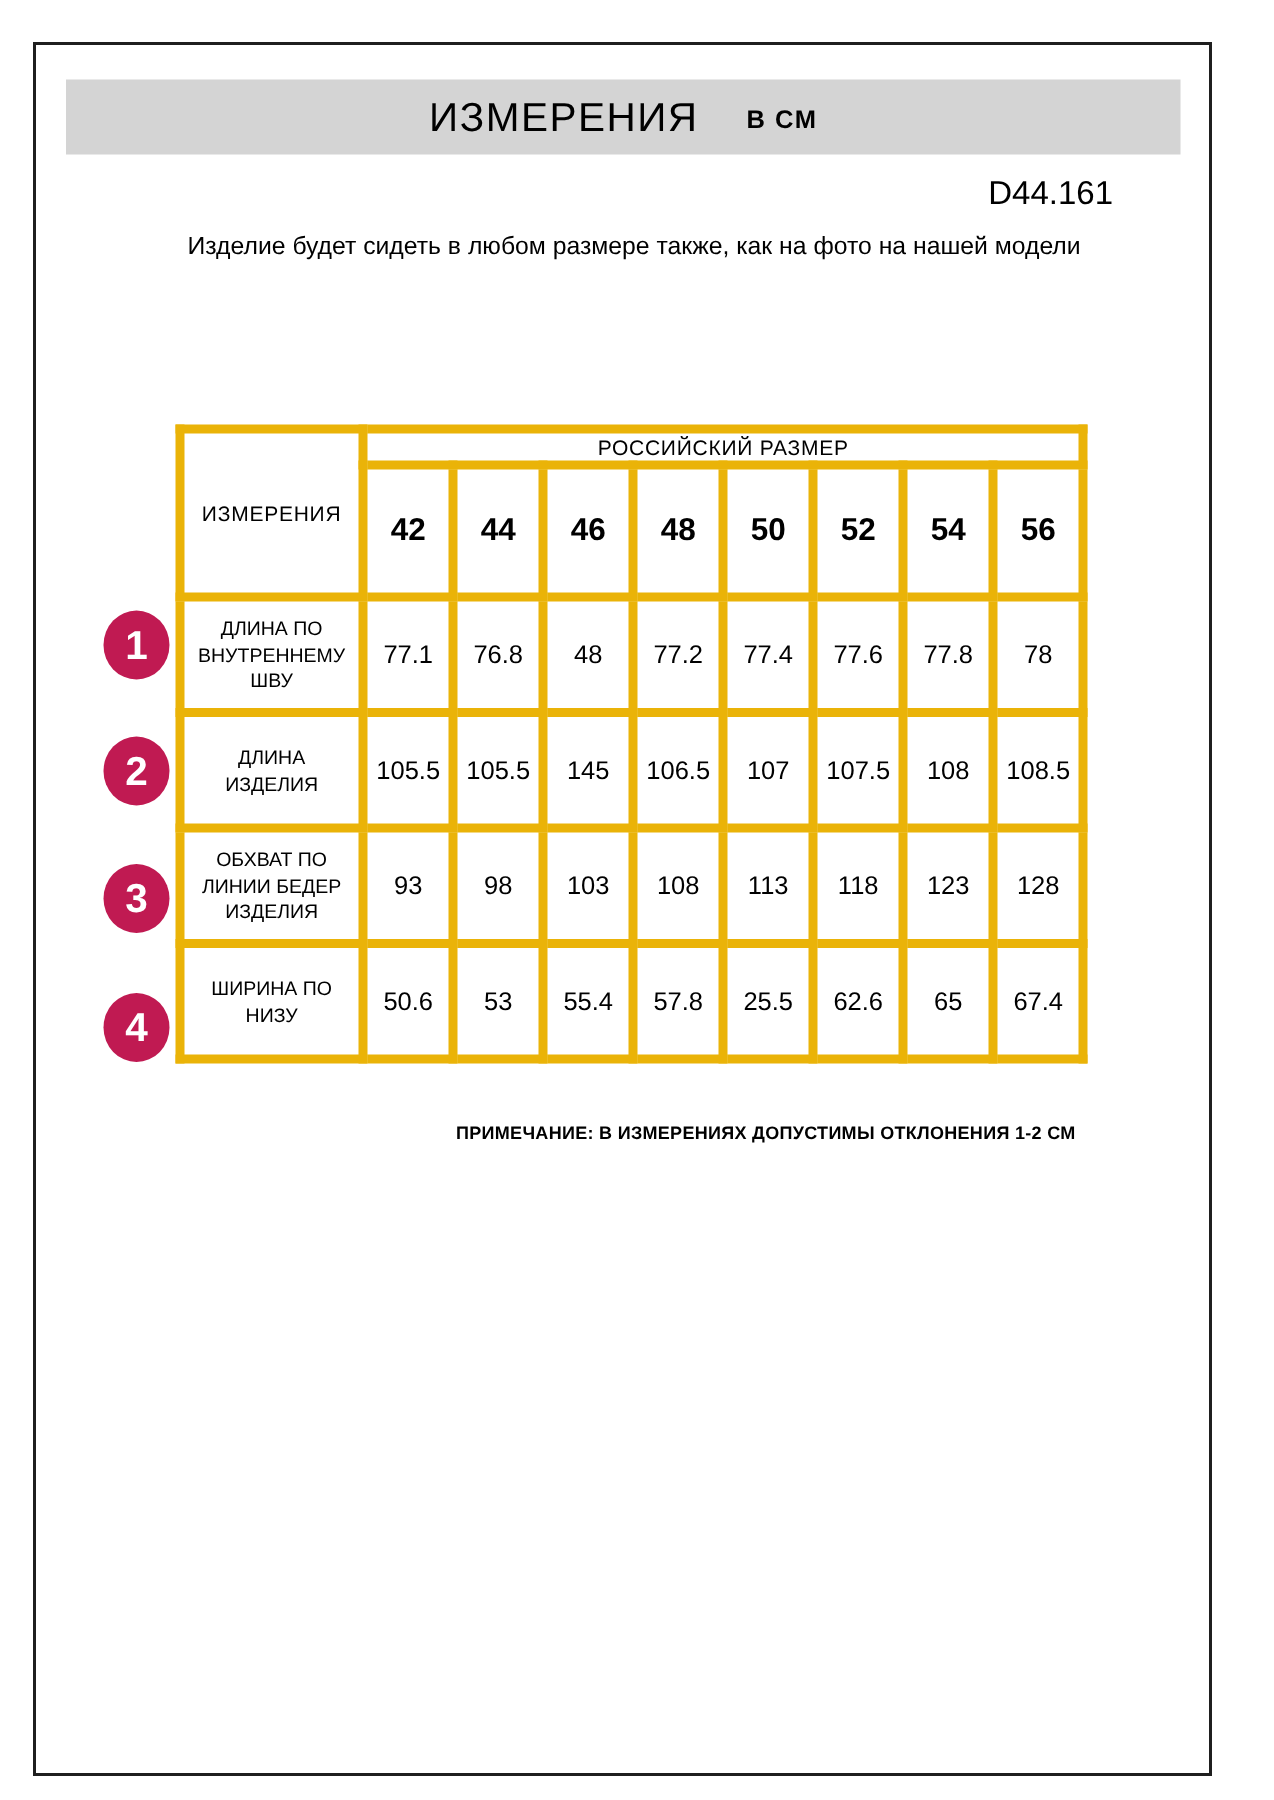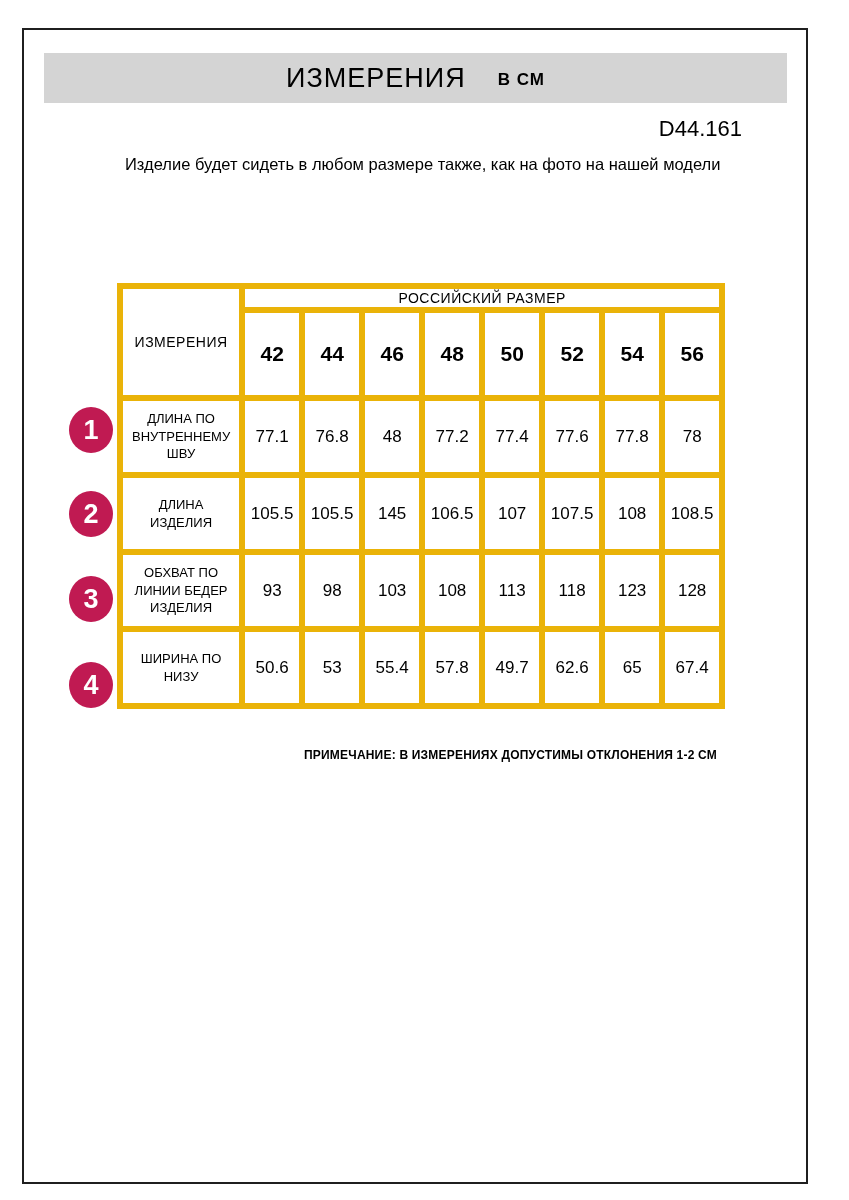--- a/index.html
+++ b/index.html
@@ -206,21 +206,21 @@
       <td class="val">118</td>
       <td class="val">123</td>
       <td class="val">128</td>
     </tr>
     <tr class="data-row">
       <td class="rlabel">ШИРИНА ПО НИЗУ</td>
       <td class="val">50.6</td>
       <td class="val">53</td>
       <td class="val">55.4</td>
       <td class="val">57.8</td>
-      <td class="val">49.7</td>
+      <td class="val">25.5</td>
       <td class="val">62.6</td>
       <td class="val">65</td>
       <td class="val">67.4</td>
     </tr>
   </tbody>
 </table>
 
 <div class="badge" style="top: 407px; background: rgb(192, 26, 82);">1</div>
 <div class="badge" style="top: 491px; background: rgb(192, 26, 82);">2</div>
 <div class="badge" style="top: 576px; background: rgb(192, 26, 82);">3</div>

